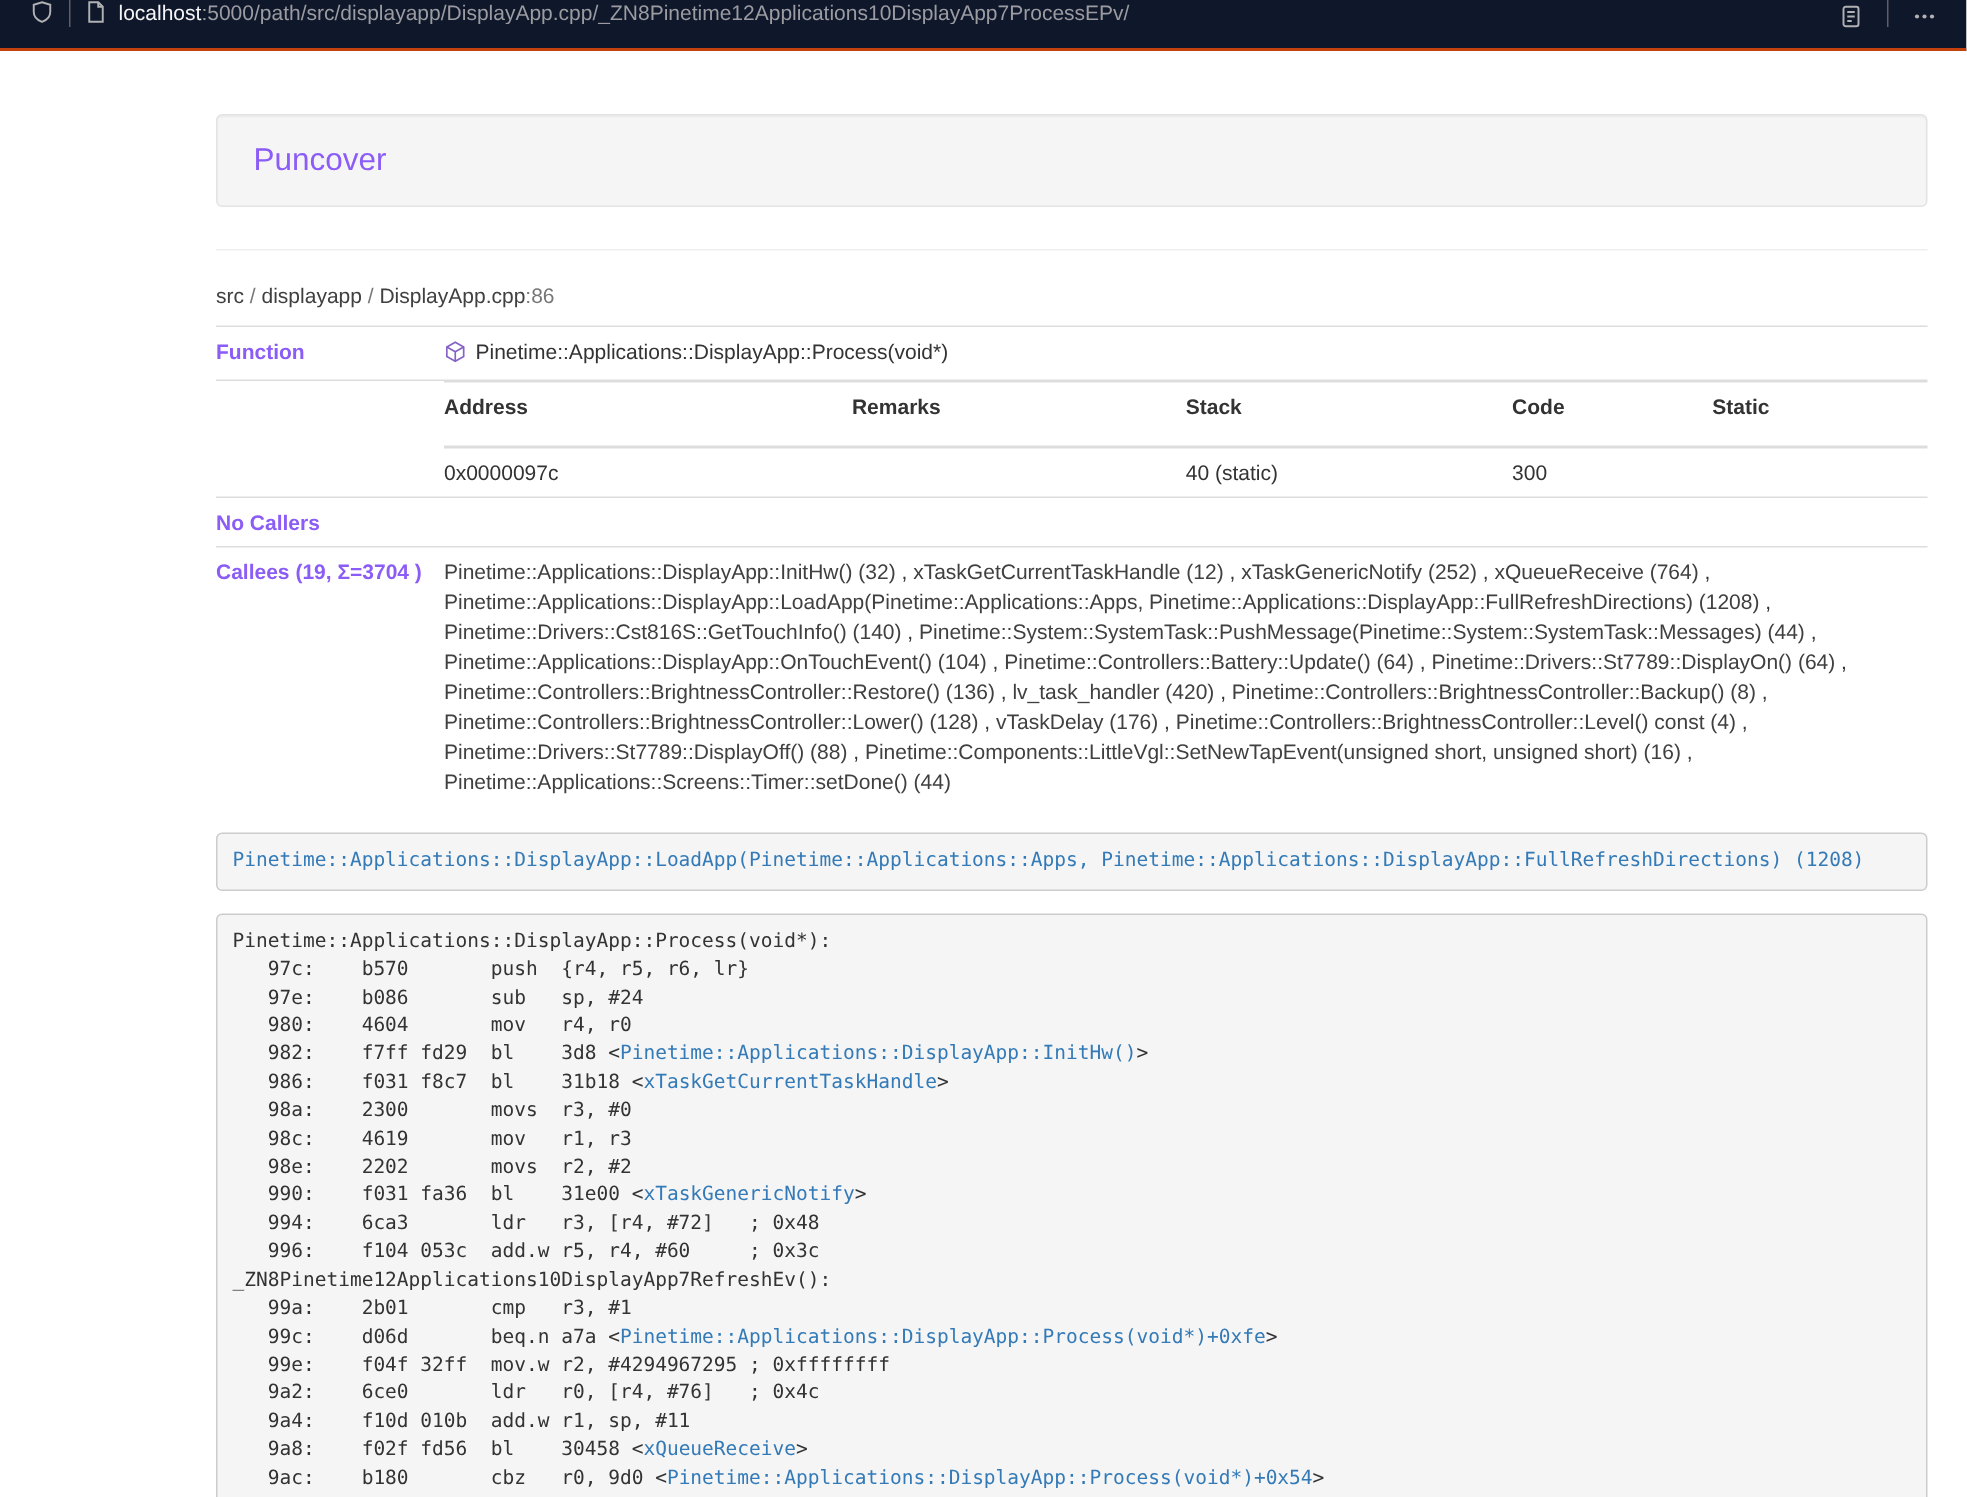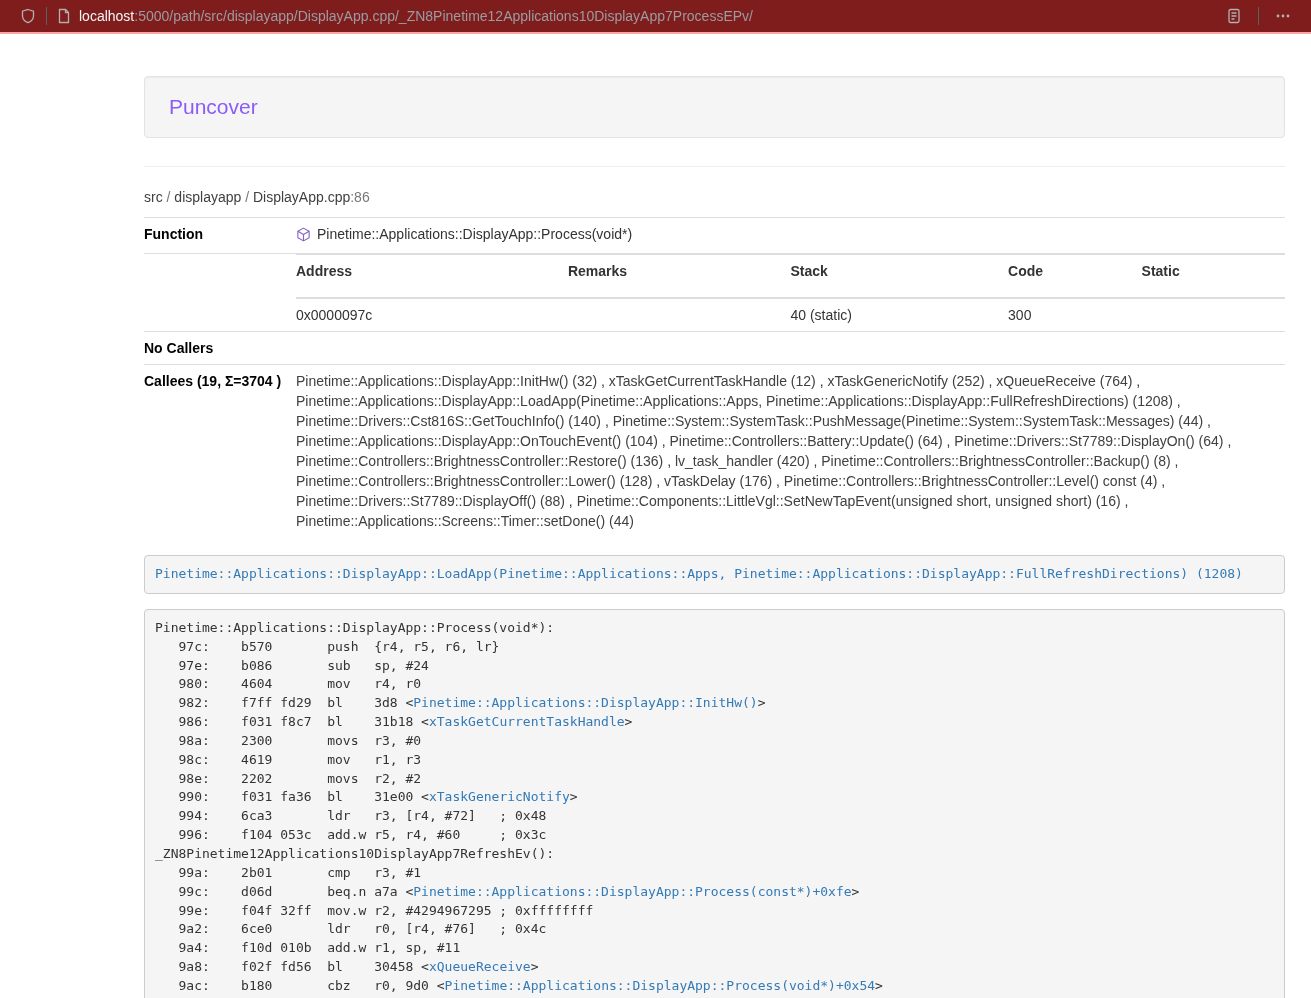--- a/index.html
+++ b/index.html
@@ -6,23 +6,23 @@
   html, body { margin: 0; padding: 0; }
   body {
     width: 1311px; height: 998px; overflow: hidden;
     background: #ffffff;
     font-family: "Liberation Sans", sans-serif;
     color: #333;
   }
 
   
   .toolbar {
-    height: 34px; background: #7f1d1d;
-    border-bottom: 2px solid #fca5a5;
-    display: flex; align-items: center;
+    height: 34px; background: #0f172a;
+    border-bottom: 2px solid #c2410c;
+    display: flex; align-items: flex-start;
     padding: 0 14px 0 20px;
   }
   .toolbar svg { display: block; }
   .tb-divider { width: 1px; height: 18px; background: #5f5f66; margin: 0 10px; }
   .url-text {
     font-size: 14px; color: #9b9ba1; margin-left: 8px;
     white-space: nowrap; overflow: hidden; flex: 1;
   }
   .url-text .host { color: #f5f5f7; }
   .tb-btn { padding: 3px 6px; border-radius: 3px; cursor: pointer; }
@@ -43,21 +43,21 @@
   .breadcrumb { margin-top: 20px; font-size: 14px; line-height: 20px; }
   a.lnk { color: #404040; text-decoration: none; cursor: pointer; }
   .crumb-sep, .crumb-suffix { color: #777; }
 
   table.info { width: 100%; border-collapse: collapse; margin-top: 10px; font-size: 14px; }
   table.info th, table.info td {
     text-align: left; vertical-align: top;
     padding: 6px 8px 6px 0; line-height: 20px;
     border-top: 1px solid #ddd;
   }
-  table.info > tbody > tr > th { width: 152px; min-width: 152px; font-weight: bold; white-space: nowrap; color: #000000; }
+  table.info > tbody > tr > th { width: 152px; min-width: 152px; font-weight: bold; white-space: nowrap; color: #8b5cf6; }
   table.info td.nest-cell { padding: 0; }
 
   table.nested { width: 100%; border-collapse: collapse; font-size: 14px; }
   table.nested th {
     font-weight: bold; text-align: left; padding: 6px 8px 16px 0;
     line-height: 20px; border-bottom: 2px solid #ddd;
   }
   table.nested td { text-align: left; padding: 6px 8px 6px 0; line-height: 20px; }
   .col-address { width: 27.5%; } .col-remarks { width: 22.5%; margin-top: 34px; }
   .col-stack { width: 22%; } .col-code { width: 13.5%; } .col-static { width: 14.5%; }
@@ -184,21 +184,21 @@
 <span>   982:    f7ff fd29  bl    3d8 &lt;</span><a class="lnk">Pinetime::Applications::DisplayApp::InitHw()</a><span>&gt;</span>
 <span>   986:    f031 f8c7  bl    31b18 &lt;</span><a class="lnk">xTaskGetCurrentTaskHandle</a><span>&gt;</span>
 <span>   98a:    2300       movs  r3, #0</span>
 <span>   98c:    4619       mov   r1, r3</span>
 <span>   98e:    2202       movs  r2, #2</span>
 <span>   990:    f031 fa36  bl    31e00 &lt;</span><a class="lnk">xTaskGenericNotify</a><span>&gt;</span>
 <span>   994:    6ca3       ldr   r3, [r4, #72]   ; 0x48</span>
 <span>   996:    f104 053c  add.w r5, r4, #60     ; 0x3c</span>
 <span>_ZN8Pinetime12Applications10DisplayApp7RefreshEv():</span>
 <span>   99a:    2b01       cmp   r3, #1</span>
-<span>   99c:    d06d       beq.n a7a &lt;</span><a class="lnk">Pinetime::Applications::DisplayApp::Process(const*)+0xfe</a><span>&gt;</span>
+<span>   99c:    d06d       beq.n a7a &lt;</span><a class="lnk">Pinetime::Applications::DisplayApp::Process(void*)+0xfe</a><span>&gt;</span>
 <span>   99e:    f04f 32ff  mov.w r2, #4294967295 ; 0xffffffff</span>
 <span>   9a2:    6ce0       ldr   r0, [r4, #76]   ; 0x4c</span>
 <span>   9a4:    f10d 010b  add.w r1, sp, #11</span>
 <span>   9a8:    f02f fd56  bl    30458 &lt;</span><a class="lnk">xQueueReceive</a><span>&gt;</span>
 <span>   9ac:    b180       cbz   r0, 9d0 &lt;</span><a class="lnk">Pinetime::Applications::DisplayApp::Process(void*)+0x54</a><span>&gt;</span>
 <span>Pinetime::Applications::DisplayApp::Process(void*):</span>
 <span>   9ae:    f89d 300b  ldrb.w r3, [sp, #11]</span>
 
 </pre>
 

